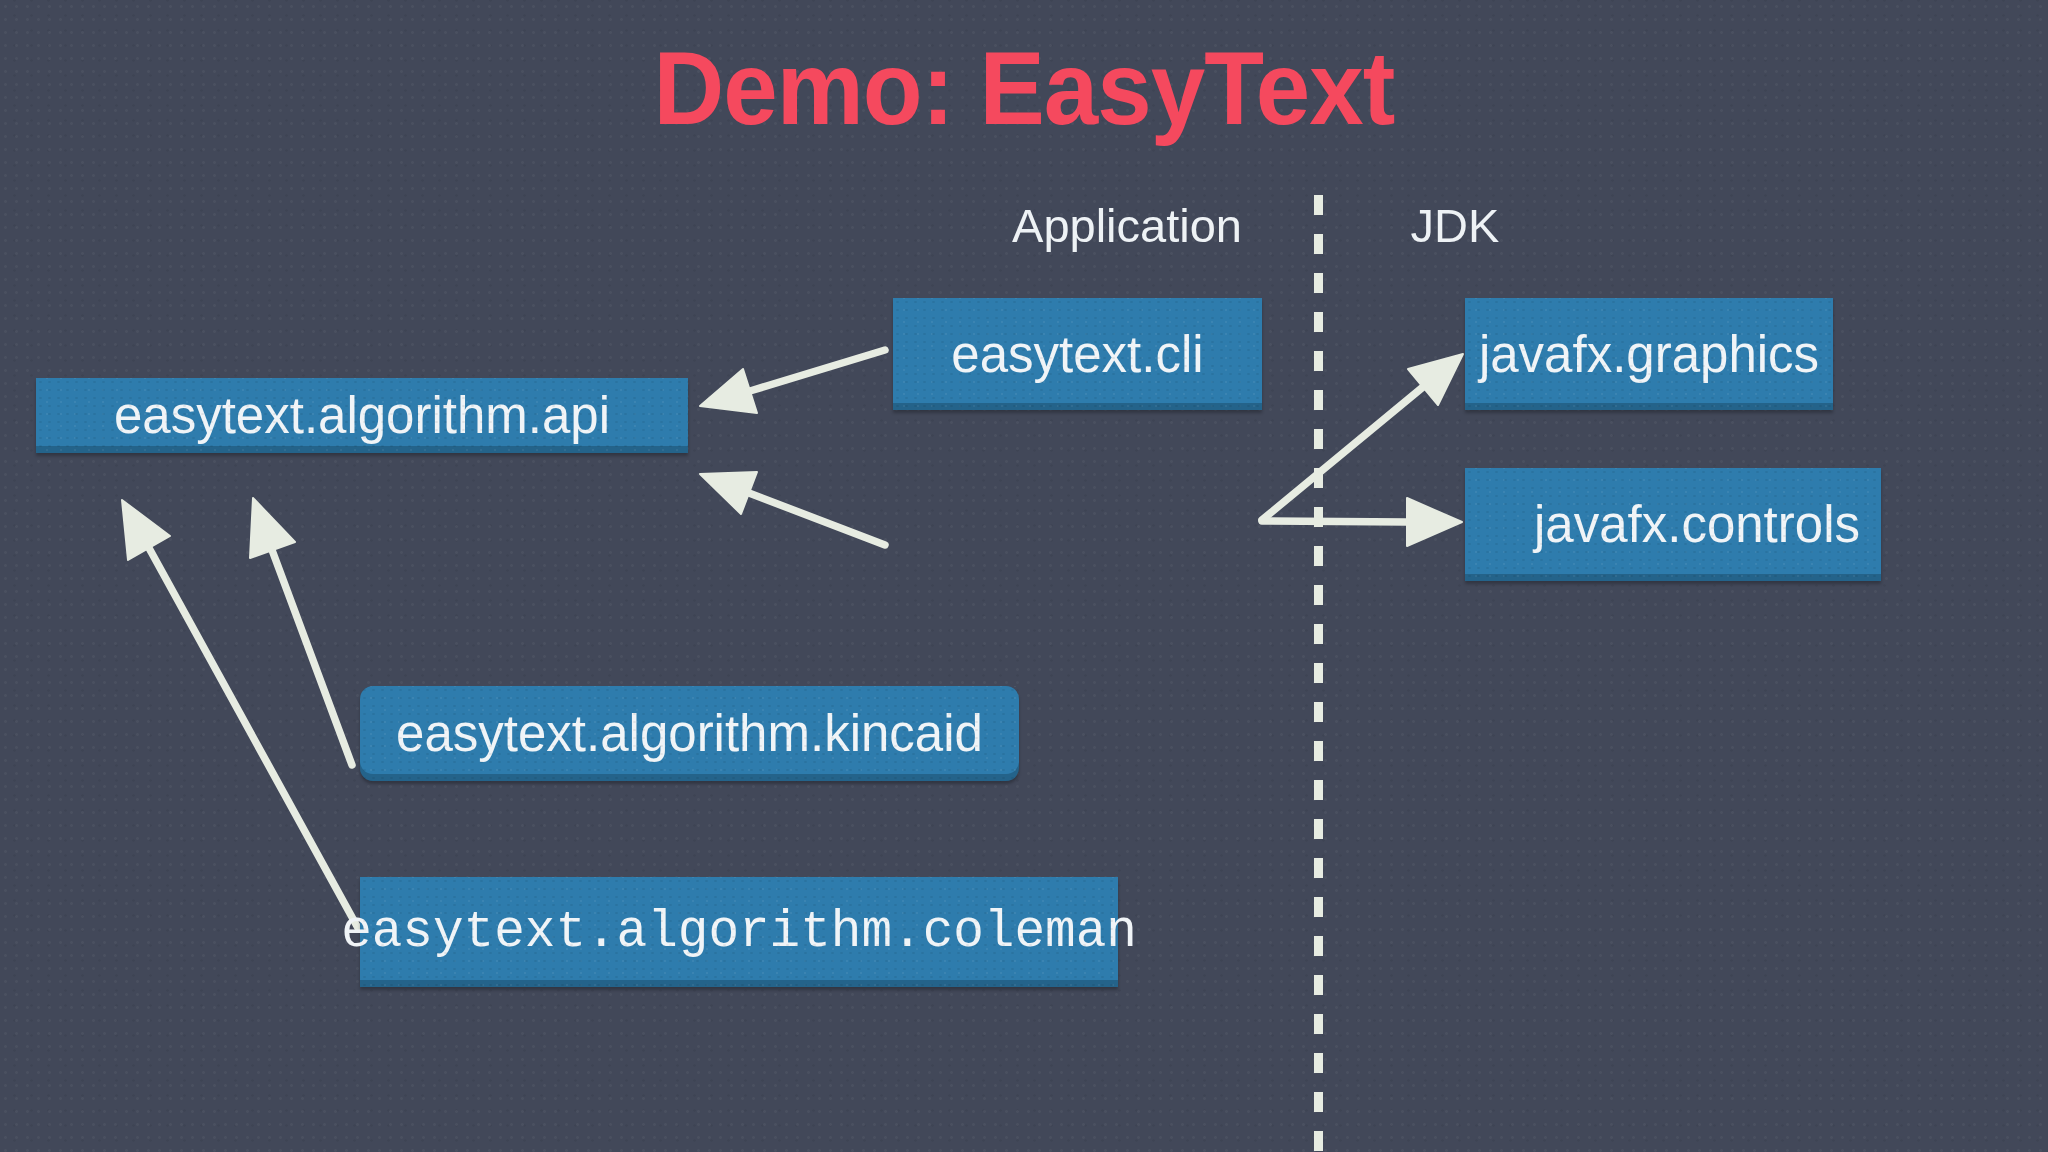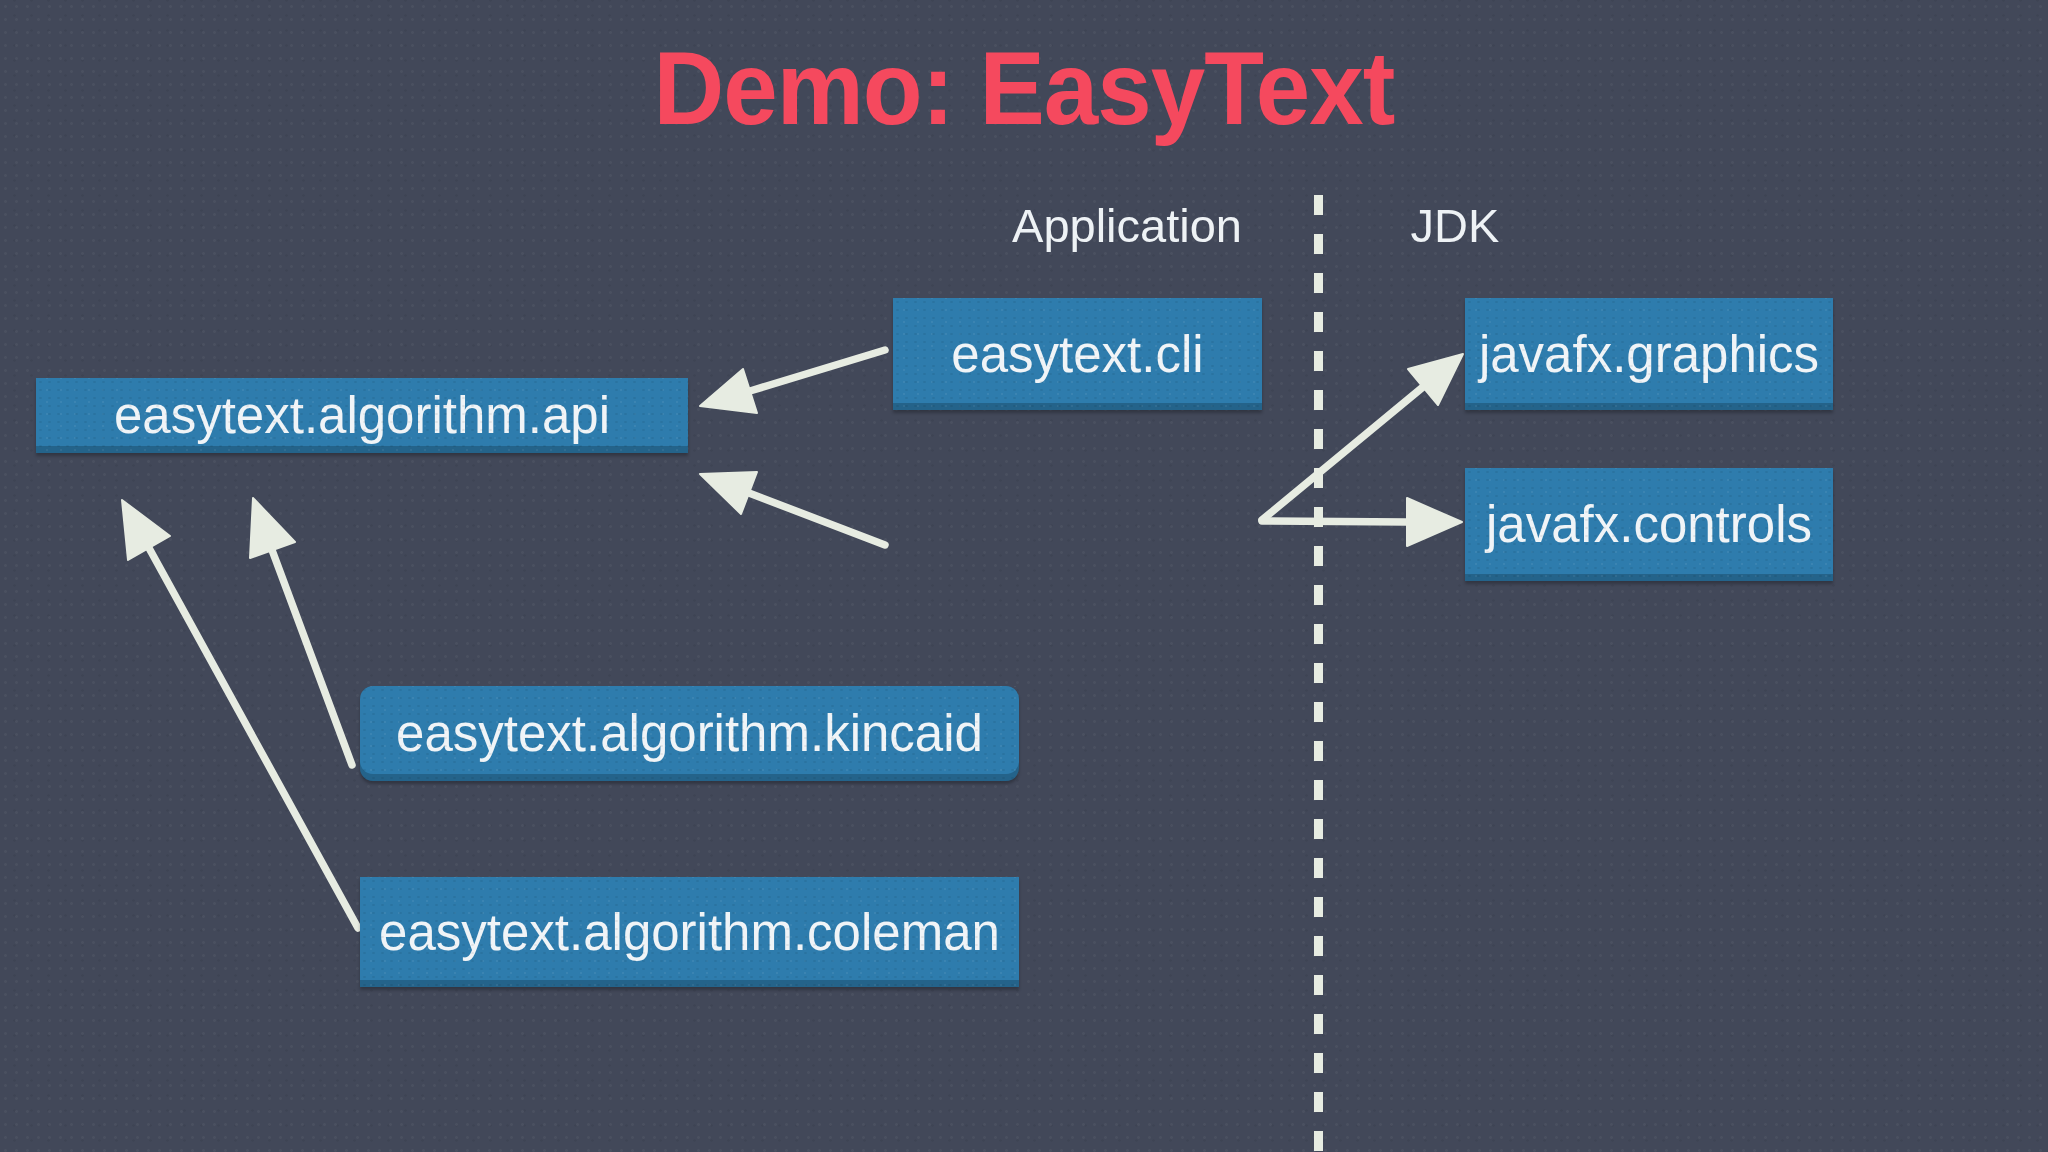--- a/index.html
+++ b/index.html
@@ -59,23 +59,23 @@
     background-image:
       radial-gradient(rgba(0,0,0,.55) 1px, transparent 1.5px),
       radial-gradient(rgba(255,255,255,.5) 1px, transparent 1.5px);
     background-size:9px 8px, 14px 12px;
     background-position:0 0, 4px 6px;
   }
   .m-api     {left:36px;  top:378px; width:652px; height:75px;}
   .m-cli     {left:893px; top:298px; width:369px; height:112px;}
   .m-gui     {left:893px; top:468px; width:368px; height:113px;}
   .m-graphics{left:1465px;top:298px; width:368px; height:112px;justify-content:center;}
-  .m-controls{left:1465px;top:468px; width:368px; height:113px;}
+  .m-controls{left:1465px;top:468px; width:368px; height:113px;padding-left:48px;}
   .m-kincaid {left:360px; top:686px; width:659px; height:95px;border-radius:13px;}
-  .m-coleman {left:360px; top:877px; width:659px; height:110px;}
+  .m-coleman {left:360px; top:877px; width:758px; height:110px;font-family:Liberation Mono, monospace;}
   .edges{position:absolute;left:0;top:0;width:2048px;height:1152px;pointer-events:none;}
   .edges line{stroke:var(--chalk);stroke-width:7.5;stroke-linecap:round;}
   .edges polygon{fill:var(--chalk);stroke:var(--chalk);stroke-width:2;stroke-linejoin:round;}
 </style>
 </head>
 <body>
 
 <div class="slide">
 
   <div class="title">Demo: EasyText</div>

